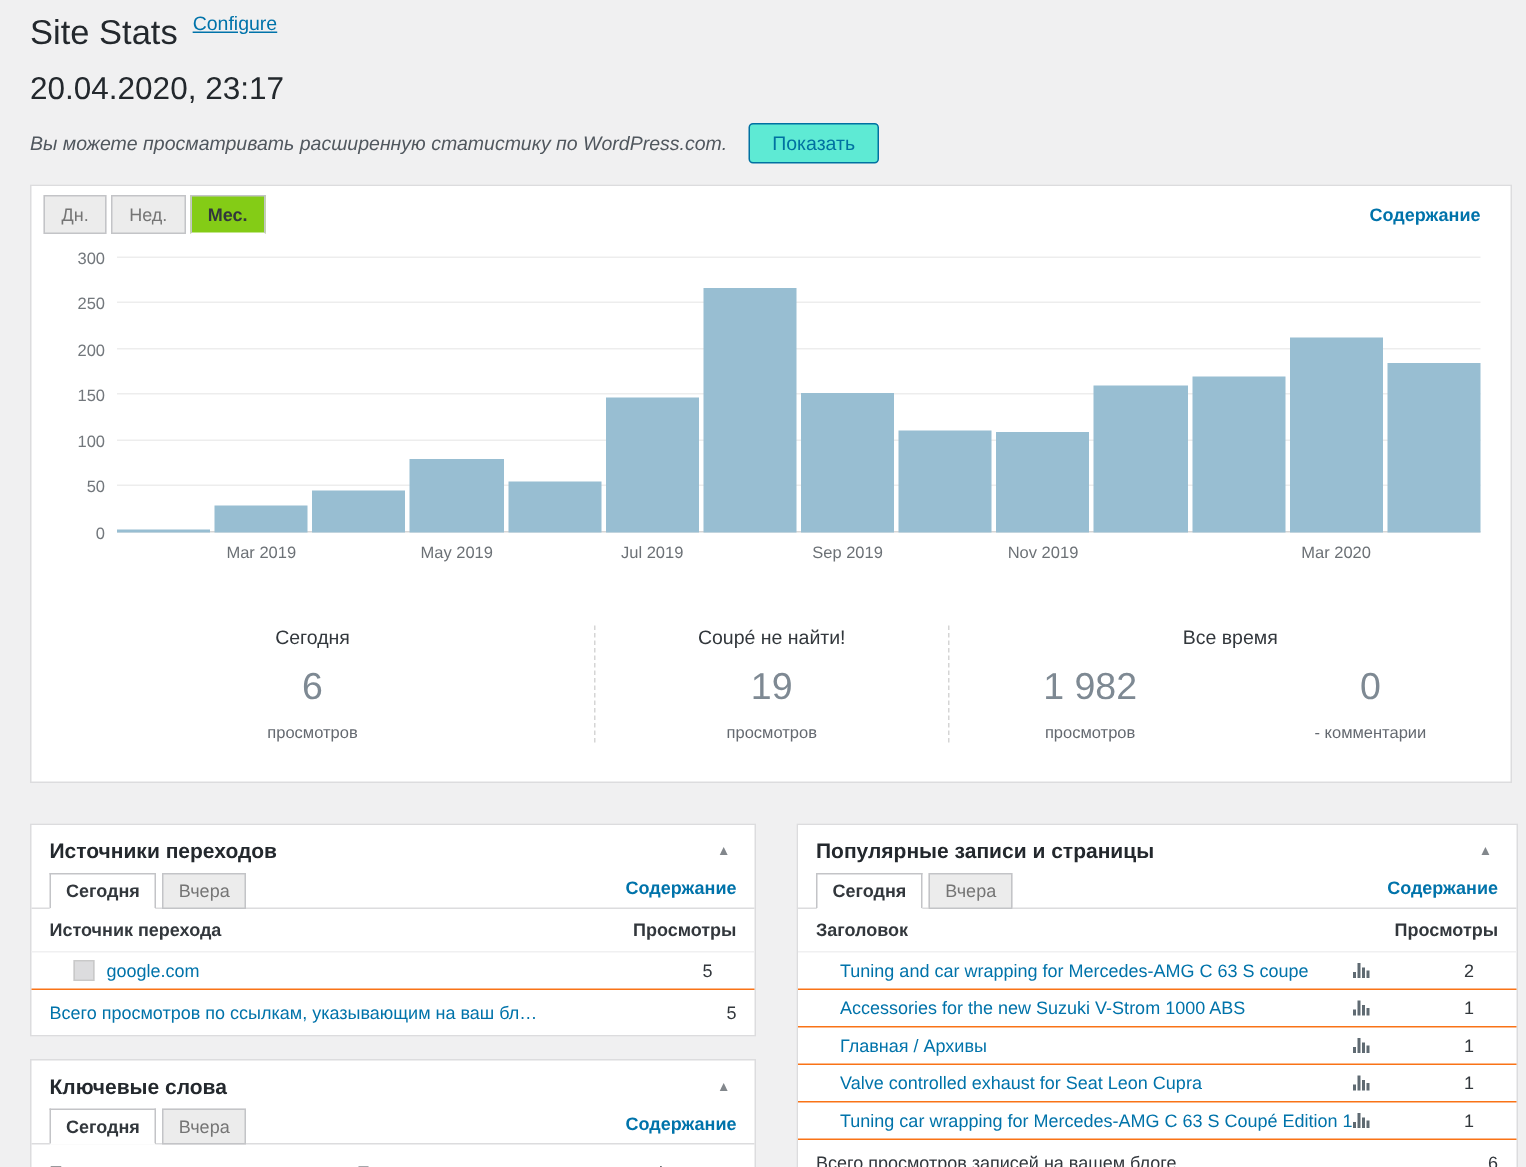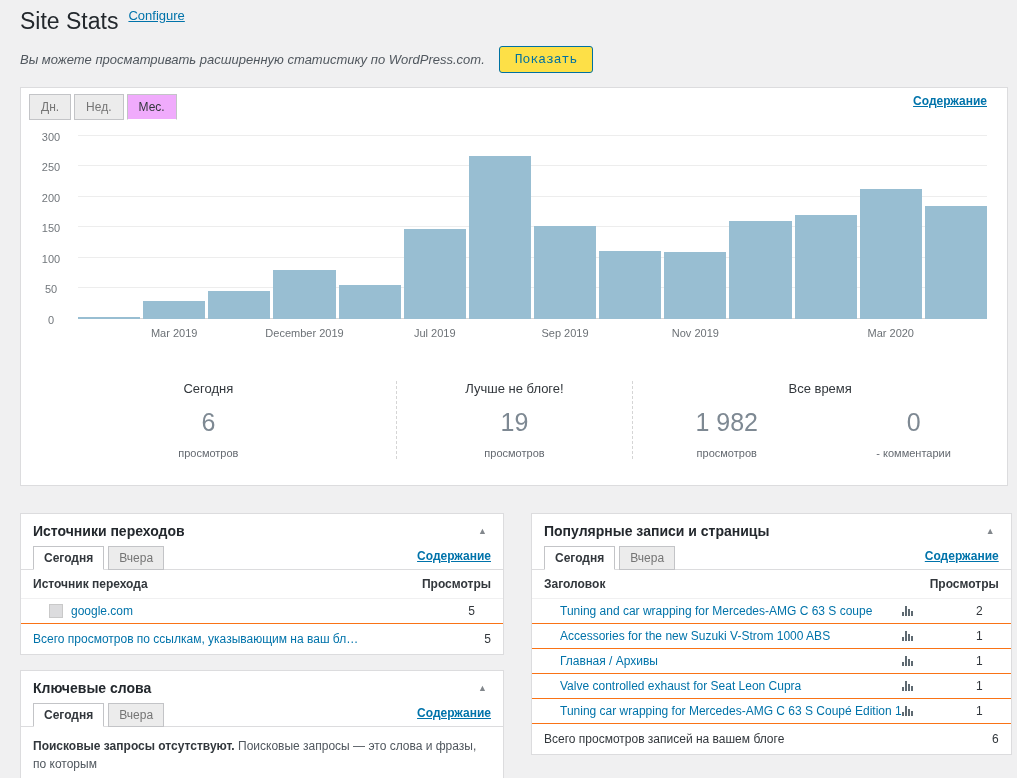--- a/index.html
+++ b/index.html
@@ -12,36 +12,36 @@
   }
   a { color:#0073aa; cursor:pointer; text-decoration:none; }
   .wrap { padding:4px 9px 0 20px; }
 
   
   .page-header { display:flex; align-items:flex-start; gap:10px; padding-top:4px; }
   .page-title { font-size:23px; font-weight:400; color:#23282d; line-height:1.2; }
   .configure-link { font-size:13px; text-decoration:underline; }
   .date-heading { font-size:21px; font-weight:400; color:#23282d; margin:12px 0 0; }
   .promo { margin:10px 0 0; display:flex; align-items:center; gap:14px; font-style:italic; color:#50575e; }
-  .show-button { font-style:normal; font-size:13px; color:#0071a1; background:#fde047;
-    border:1px solid #0071a1; border-radius:3px; padding:5px 15px; cursor:pointer;font-family:Liberation Mono, monospace; }
+  .show-button { font-style:normal; font-size:13px; color:#0071a1; background:#5eead4;
+    border:1px solid #0071a1; border-radius:3px; padding:5px 15px; cursor:pointer; }
 
   
   .chart-panel { margin-top:14px; background:#fff; border:1px solid #dcdcde; }
-  .chart-tabs { display:flex; align-items:flex-start; padding:6px 20px 0 8px; }
+  .chart-tabs { display:flex; align-items:center; padding:6px 20px 0 8px; }
   .chart-tab { font-size:12px; padding:5px 11px; margin-right:3px; border:1px solid #c3c4c7;
     background:#ececec; color:#757575; cursor:pointer; }
-  .chart-tab.active { background:#f0abfc; color:#32373c; font-weight:400; border-bottom-color:#fff; }
-  .contents-link { margin-left:auto; font-size:12px; font-weight:600; text-decoration:underline; }
+  .chart-tab.active { background:#84cc16; color:#32373c; font-weight:700; border-bottom-color:#fff; }
+  .contents-link { margin-left:auto; font-size:12px; font-weight:600; }
 
   .chart { position:relative; height:227px; margin:8px 20px 0 0; }
   .chart-grid, .chart-plot { position:absolute; left:57px; right:0; bottom:36px; height:183px; }
   .gridline { position:absolute; left:0; right:0; height:1px; background:#ededed; }
   .gridline.base { background:#d6d6d6; }
-  .ylabel { position:absolute; left:-46px; width:38px; text-align:center; font-size:11px; color:#72777c; }
+  .ylabel { position:absolute; left:-46px; width:38px; text-align:right; font-size:11px; color:#72777c; }
   .chart-plot { display:flex; align-items:flex-end; gap:3px; }
   .bar-slot { flex:1; position:relative; height:100%; display:flex; align-items:flex-end; }
   .bar { width:100%; }
   .xlabel { position:absolute; top:100%; margin-top:8px; left:50%; transform:translateX(-50%);
     font-size:11px; color:#6c7176; white-space:nowrap; }
 
   
   .summary { display:flex; margin-top:8px; padding:18px 0 26px; }
   .sum-col { text-align:center; }
   .sum-today { flex:0 0 38%; }
@@ -91,20 +91,21 @@
 </head>
 <body>
 
 <div class="wrap">
 
   <div class="page-header">
     <span class="page-title">Site Stats</span>
     <a class="configure-link">Configure</a>
   </div>
 
+  <h2 class="date-heading">20.04.2020, 23:17</h2>
 
   <p class="promo">
     <span>Вы можете просматривать расширенную статистику по WordPress.com.</span>
     <button class="show-button">Показать</button>
   </p>
 
   <div class="chart-panel">
     <div class="chart-tabs">
       <span class="chart-tab">Дн.</span>
       <span class="chart-tab">Нед.</span>
@@ -135,21 +136,21 @@
           </div>
           <div class="bar-slot">
             <div class="bar" title="Mar 2019: 30" style="height: 18px; background: rgb(152, 190, 210);"></div>
             <div class="xlabel">Mar 2019</div>
           </div>
           <div class="bar-slot">
             <div class="bar" title="Apr 2019: 46" style="height: 28px; background: rgb(152, 190, 210);"></div>
           </div>
           <div class="bar-slot">
             <div class="bar" title="May 2019: 80" style="height: 49px; background: rgb(152, 190, 210);"></div>
-            <div class="xlabel">December 2019</div>
+            <div class="xlabel">May 2019</div>
           </div>
           <div class="bar-slot">
             <div class="bar" title="Jun 2019: 55" style="height: 34px; background: rgb(152, 190, 210);"></div>
           </div>
           <div class="bar-slot">
             <div class="bar" title="Jul 2019: 148" style="height: 90px; background: rgb(152, 190, 210);"></div>
             <div class="xlabel">Jul 2019</div>
           </div>
           <div class="bar-slot">
             <div class="bar" title="Aug 2019: 268" style="height: 163px; background: rgb(152, 190, 210);"></div>
@@ -181,21 +182,21 @@
         </div>
     </div>
 
     <div class="summary">
       <div class="sum-col sum-today">
         <div class="sum-label">Сегодня</div>
         <div class="sum-value">6</div>
         <div class="sum-unit">просмотров</div>
       </div>
       <div class="sum-col sum-best">
-        <div class="sum-label">Лучше не блоге!</div>
+        <div class="sum-label">Coupé не найти!</div>
         <div class="sum-value">19</div>
         <div class="sum-unit">просмотров</div>
       </div>
       <div class="sum-col sum-alltime">
         <div class="sum-label">Все время</div>
         <div class="sum-pair">
           <div class="sum-stack">
             <div class="sum-value">1 982</div>
             <div class="sum-unit">просмотров</div>
           </div>

